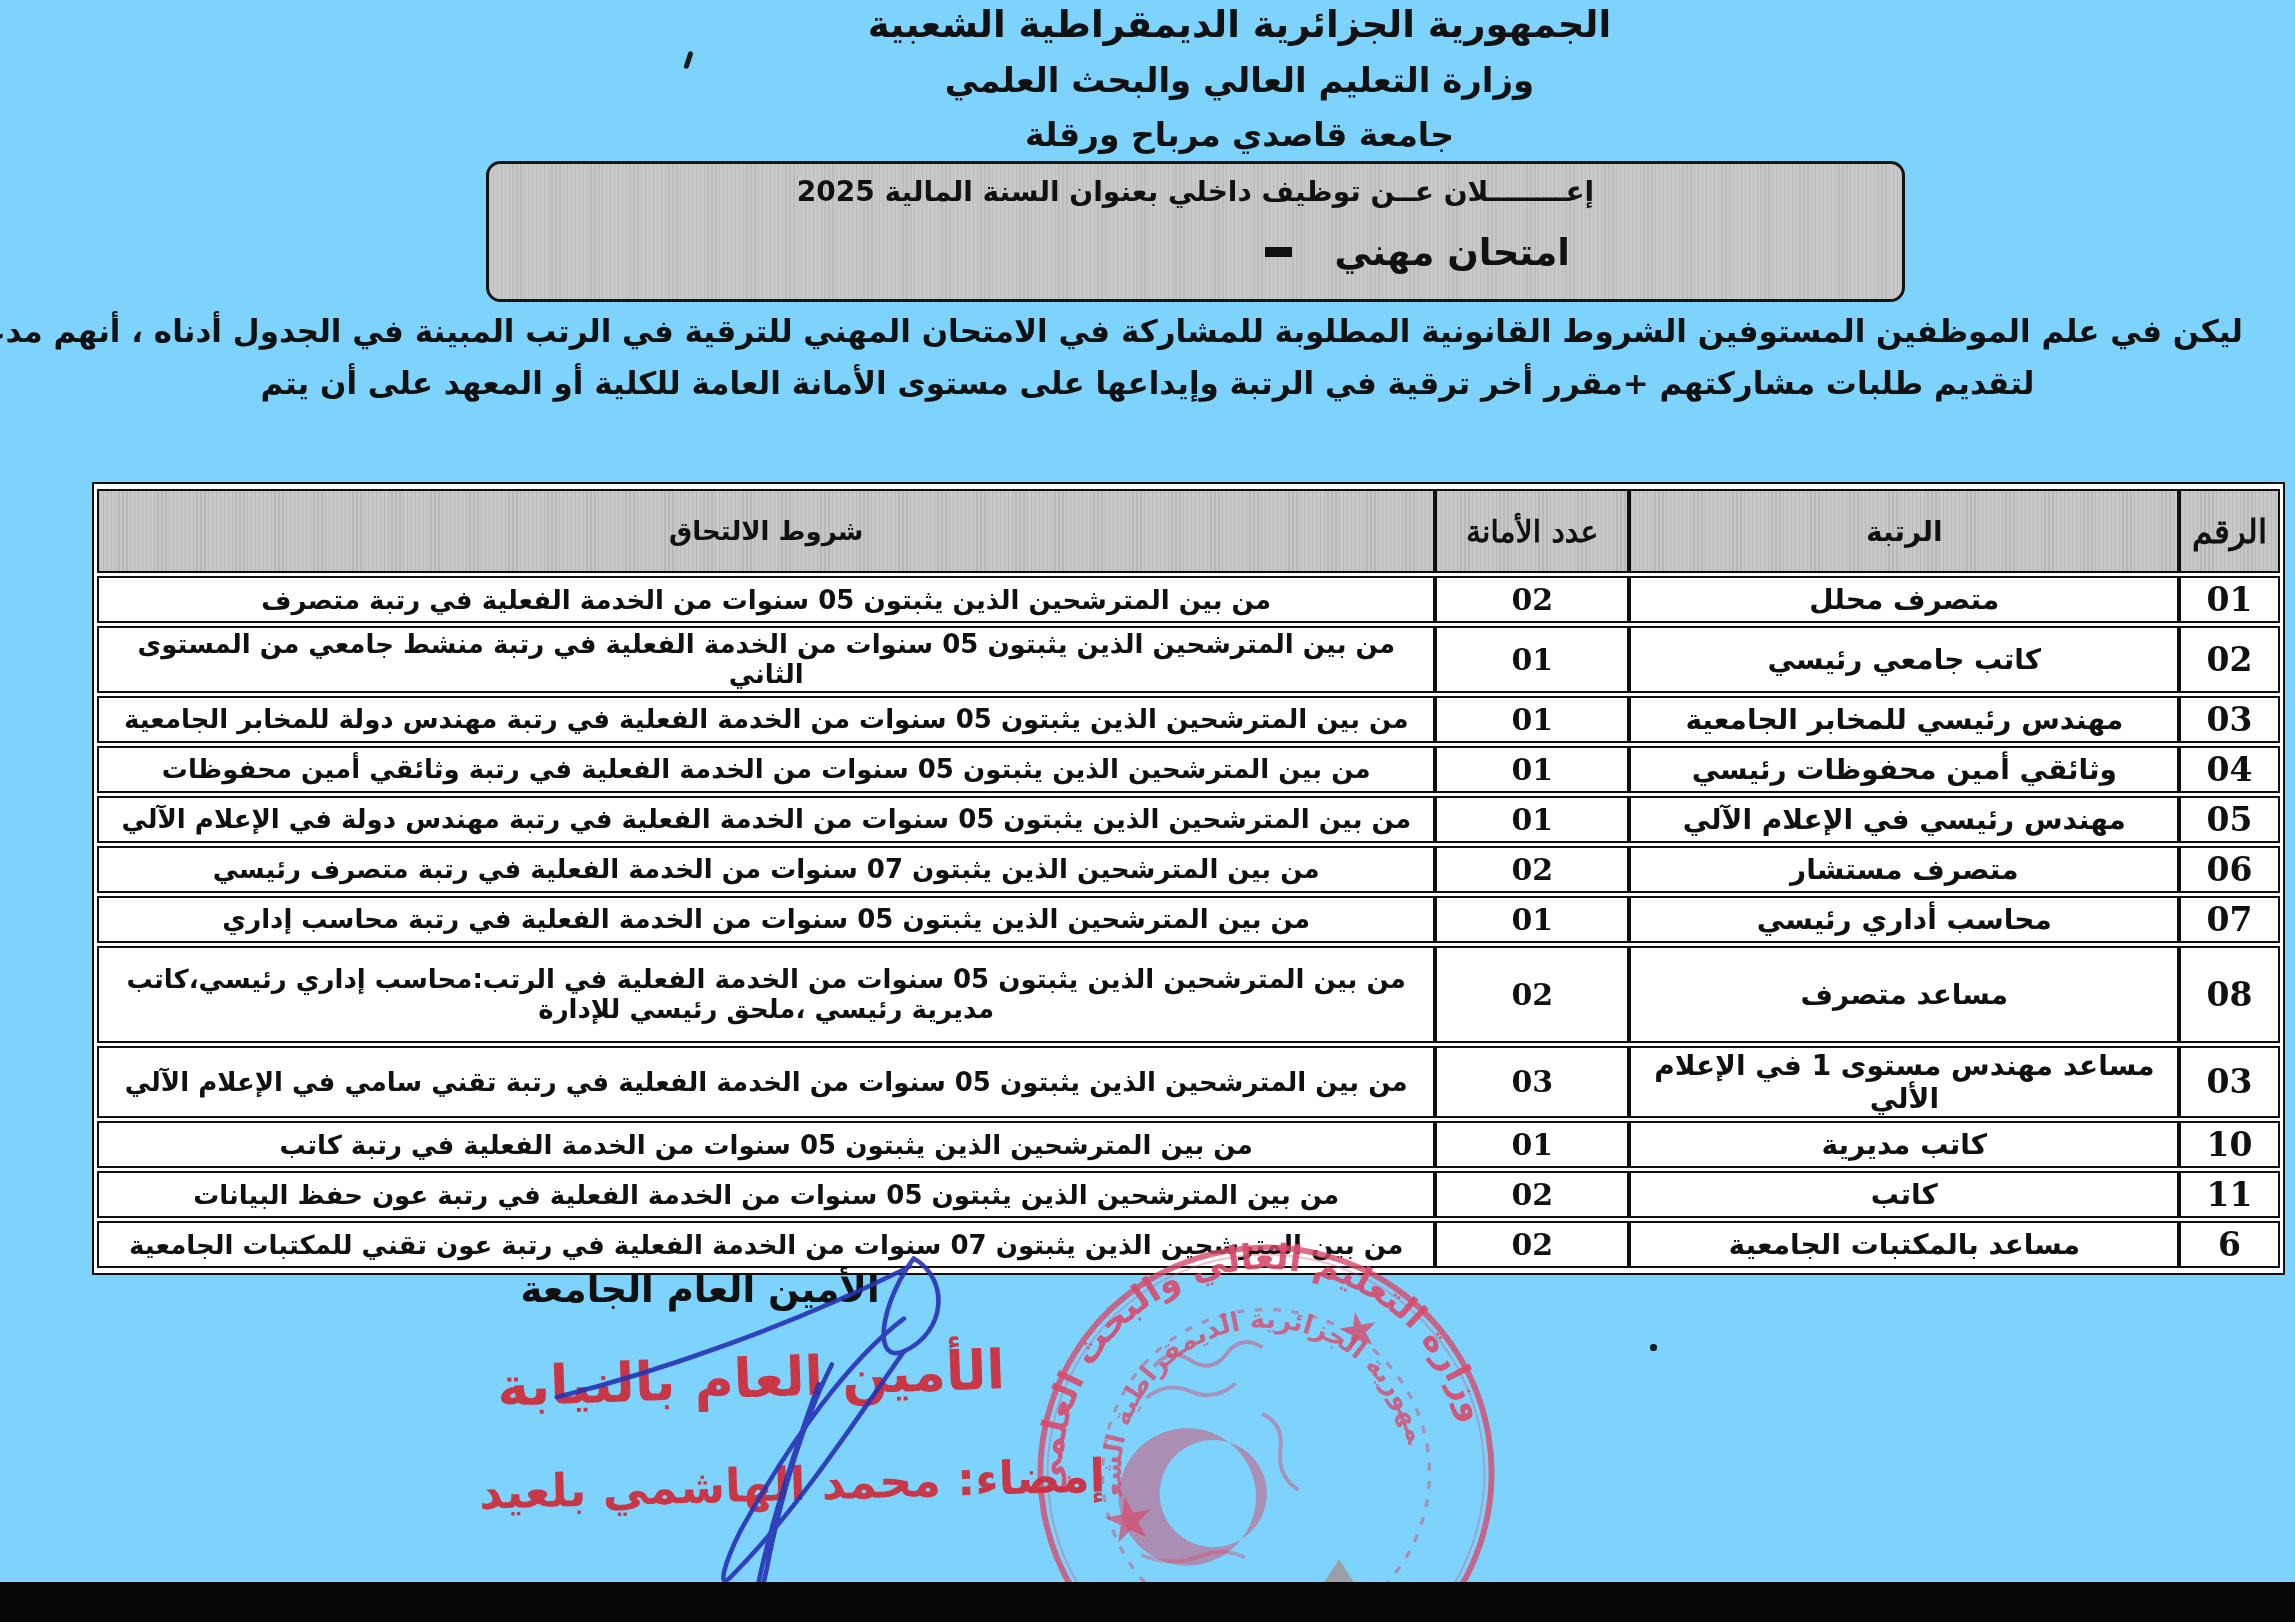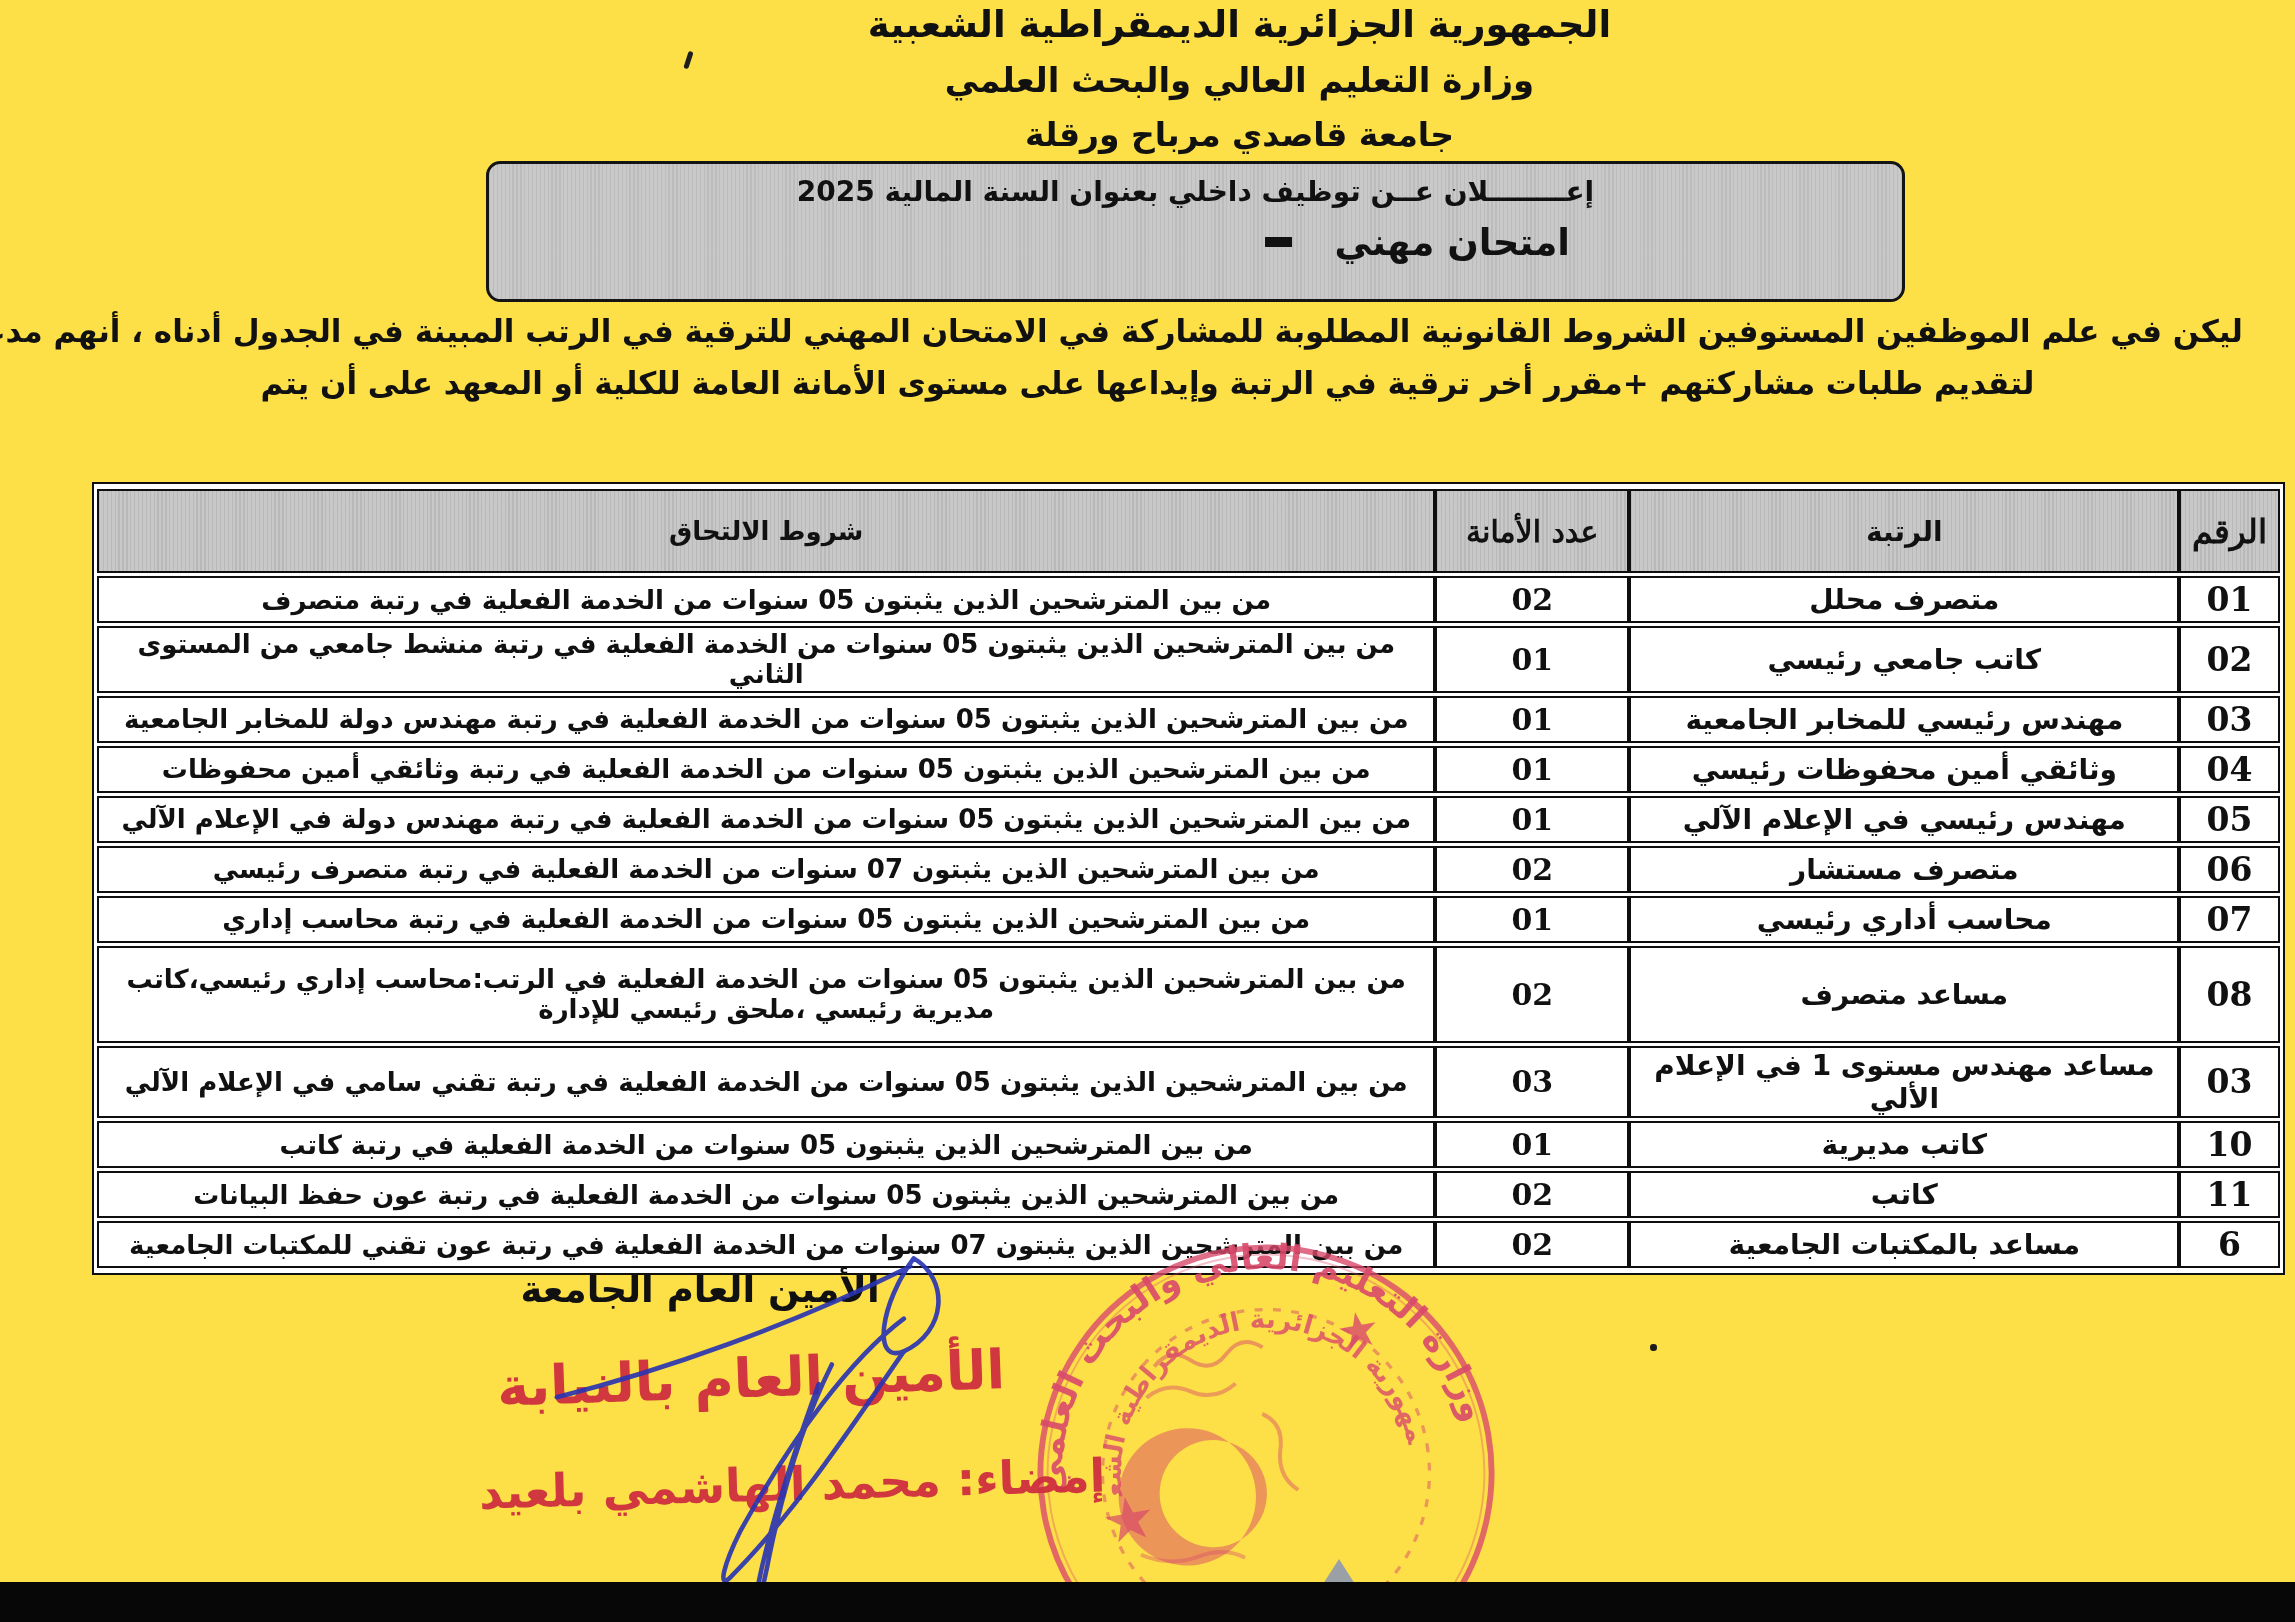--- a/index.html
+++ b/index.html
@@ -1,31 +1,31 @@
 <!DOCTYPE html>
 <html lang="ar" dir="rtl" style="font-size:10.5px"><head>
 <meta charset="utf-8">
 <style>
   html,body{margin:0;padding:0;background:#e8e8e8}
-  .page{position:relative;width:2295px;height:1623px;background:#fde047;overflow:hidden;
+  .page{position:relative;width:2295px;height:1623px;background:#7dd3fc;overflow:hidden;
         direction:rtl;color:#111;font-family:"DejaVu Sans",sans-serif;font-weight:bold}
 
   
   .hdr{position:absolute;left:92px;width:2295px;text-align:center;font-weight:bold;white-space:nowrap}
   .hdr1{top:2.6px;font-size:37px}
   .hdr2{top:60px;font-size:34px}
   .hdr3{top:115px;font-size:33px}
 
   
   .titlebox{position:absolute;left:486px;top:161px;width:1413px;height:135px;
             border:3.3px solid #141414;border-radius:14.4px;
             background-color:#c9c9c9;
             background-image:repeating-linear-gradient(90deg,rgba(30,30,30,.08) 0 1.3px,rgba(255,255,255,0) 1.3px 3.9px);}
   .titlebox .t1{margin-top:10.5px;text-align:center;font-size:28px;white-space:nowrap}
-  .titlebox .t2{margin-top:13px;display:flex;justify-content:center;align-items:center;
+  .titlebox .t2{margin-top:23px;display:flex;justify-content:center;align-items:center;
                 transform:translateX(222px);gap:42px}
   .titlebox .t2 .txt{font-size:37px;white-space:nowrap}
   .titlebox .t2 .dash{width:27.5px;height:9.2px;background:#111;display:inline-block}
 
   
   .intro{position:absolute;top:305px;left:52px;width:2191px;text-align:center;
          font-size:31px;line-height:52px}
   .intro div{white-space:nowrap}
 
   

